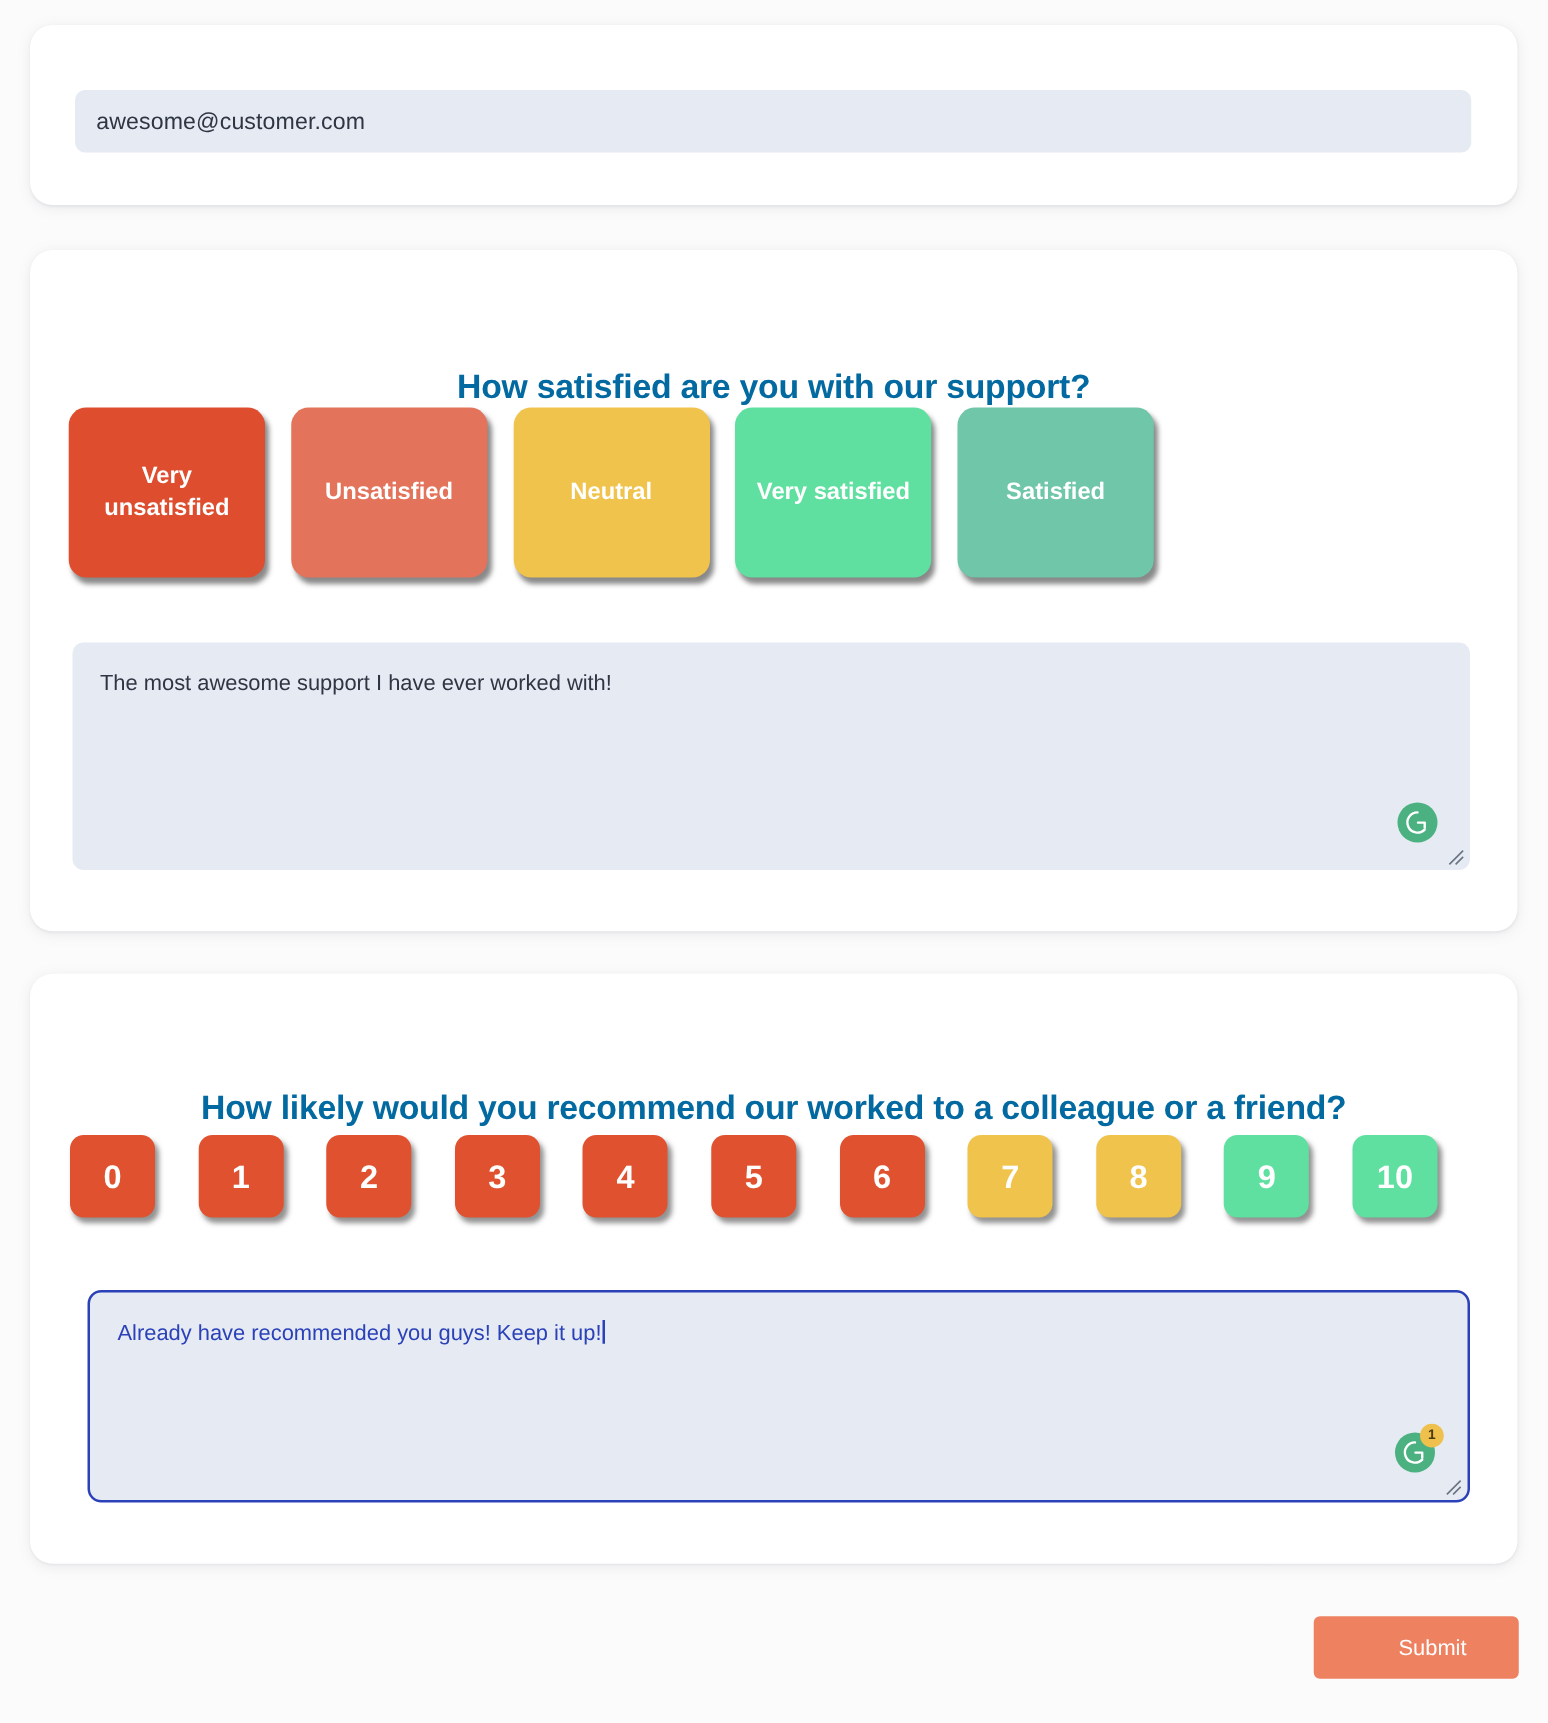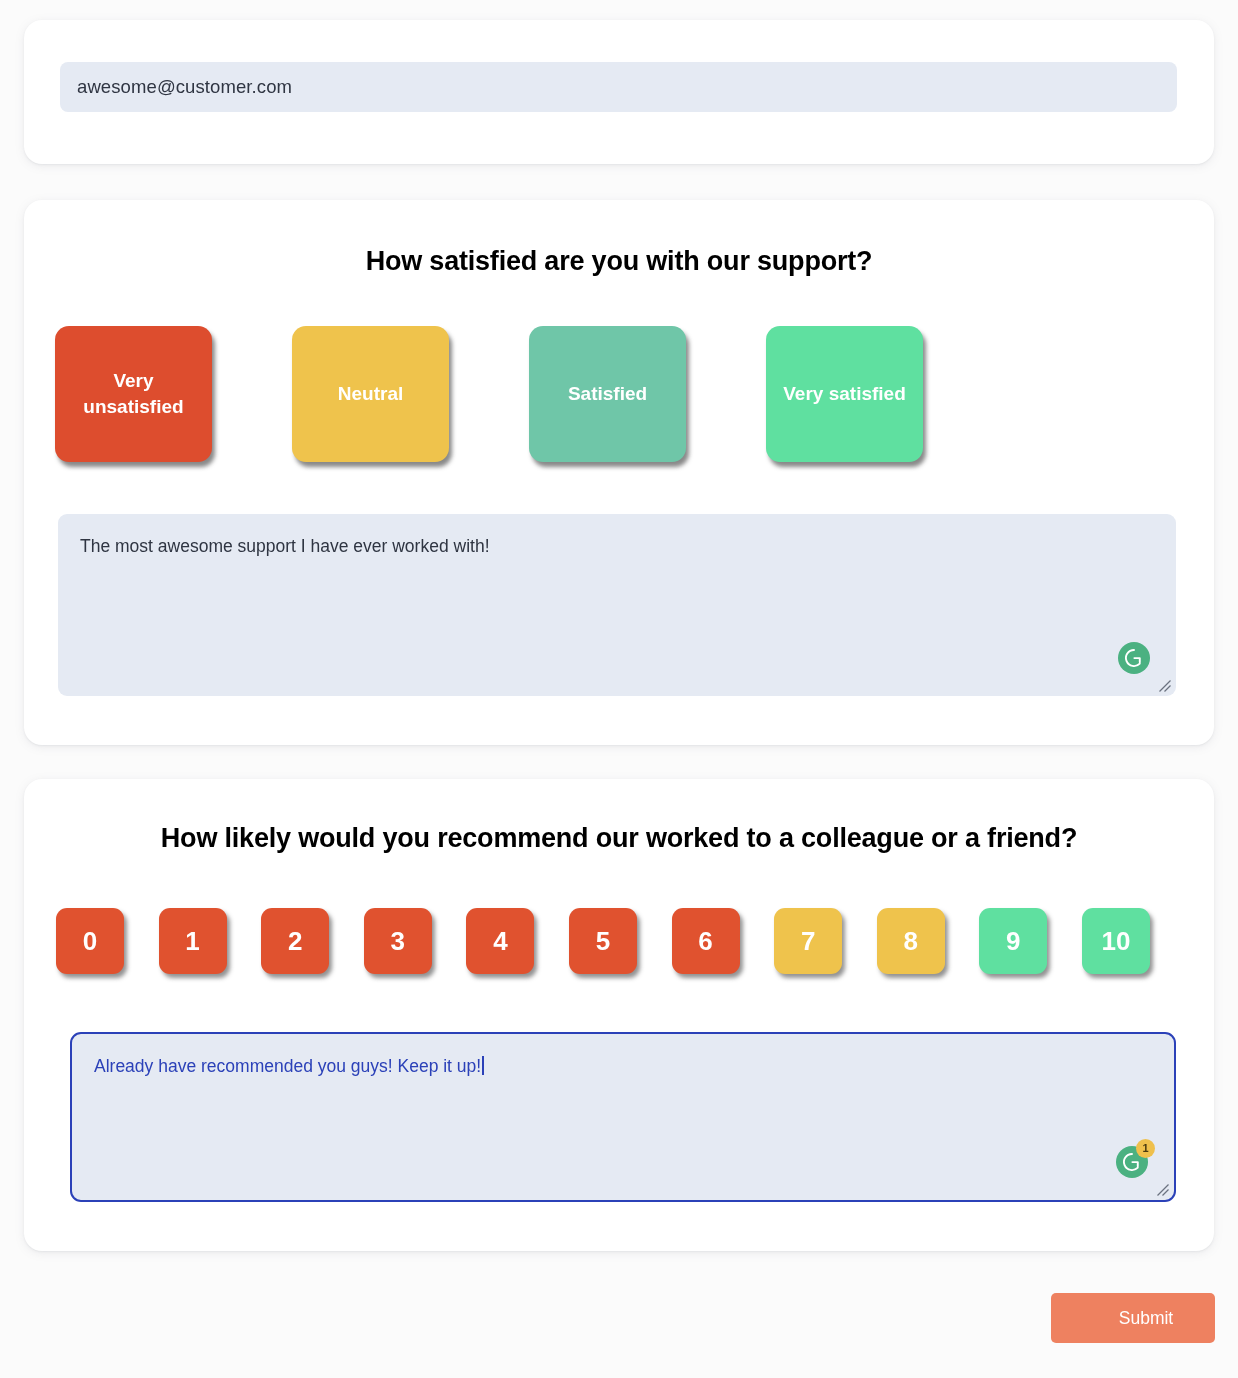--- a/index.html
+++ b/index.html
@@ -35,21 +35,21 @@
   }
 
   #card-email   { top: 20px;  height: 144px; }
   #card-csat    { top: 200px; height: 545px; }
   #card-nps     { top: 779px; height: 472px; }
 
   
   .email-field {
     position: absolute;
     left: 36px;
-    top: 42px;
+    top: 52px;
     width: 1117px;
     height: 50px;
     background: #e5eaf3;
     border: none;
     border-radius: 8px;
     box-sizing: border-box;
     padding: 0 17px;
     display: flex;
     align-items: center;
     font-size: 18.5px;
@@ -59,22 +59,23 @@
   }
 
   
   .question-title {
     position: absolute;
     left: 0;
     width: 100%;
     text-align: center;
     font-size: 27px;
     font-weight: bold;
-    color: #000000;
+    color: #0369a1;
     letter-spacing: -0.2px;
+    margin-top: 48px;
   }
   #csat-title { top: 246px; }
   #nps-title  { top: 823px; }
 
   
   .csat-row {
     position: absolute;
     left: 55px;
     top: 326px;
     width: 868px;
@@ -242,23 +243,24 @@
       <span>awesome@customer.com</span>
     </div>
   </div>
 
   <div class="card" id="card-csat"></div>
 
   <div class="question-title" id="csat-title">How satisfied are you with our support?</div>
 
   <div class="csat-row" id="csat-row">
       <button class="csat-btn" style="background: rgb(221, 77, 46);">Very unsatisfied</button>
+      <button class="csat-btn" style="background: rgb(227, 116, 91);">Unsatisfied</button>
       <button class="csat-btn" style="background: rgb(239, 195, 76);">Neutral</button>
+      <button class="csat-btn" style="background: rgb(95, 224, 160);">Very satisfied</button>
       <button class="csat-btn" style="background: rgb(111, 198, 168);">Satisfied</button>
-      <button class="csat-btn" style="background: rgb(95, 224, 160);">Very satisfied</button>
     </div>
 
   <div class="comment-wrap" id="comment-csat-wrap">
     <div class="comment-box" id="comment-csat">
       <span>The most awesome support I have ever worked with!</span>
 
       <span class="grammarly">
         <span class="gram-circle">
           <svg width="22" height="22" viewBox="0 0 24 24" aria-hidden="true">
             <path d="M12 3.2a8.8 8.8 0 1 0 6.3 14.95" fill="none" stroke="#ffffff" stroke-width="2.1" stroke-linecap="round"></path>

